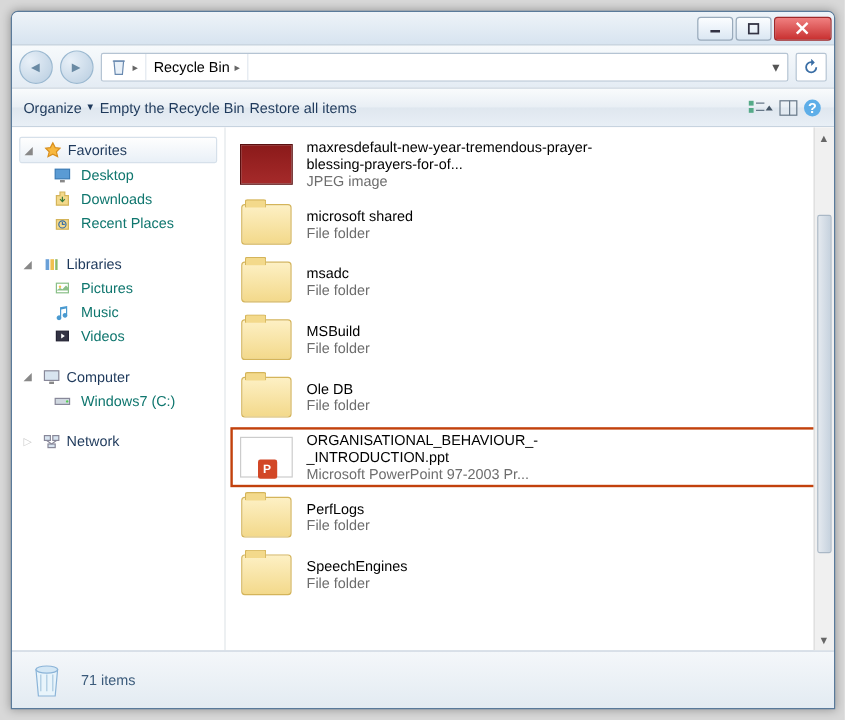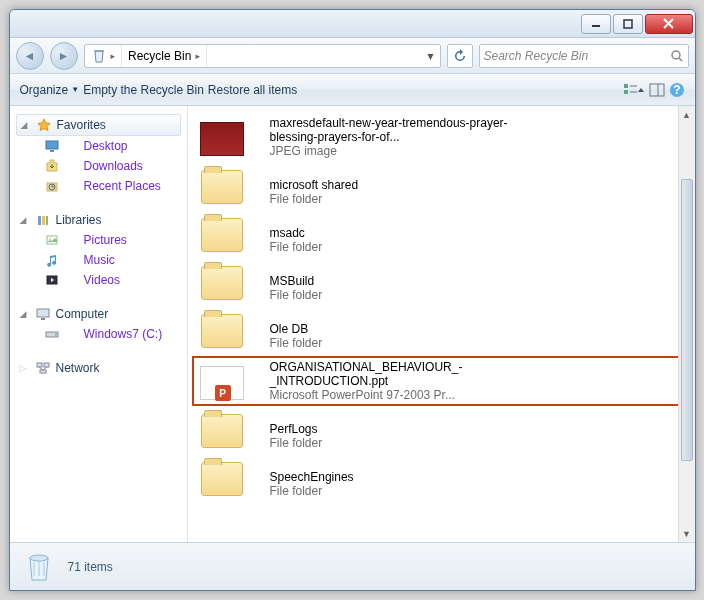--- a/index.html
+++ b/index.html
@@ -20,25 +20,25 @@
 .search svg{margin-left:auto}
 .toolbar{height:32px;background:linear-gradient(#f9fbfc,#e9eff5 48%,#dfe7ef 52%,#e8eff6);display:flex;align-items:center;padding:0 10px;gap:4px;border-bottom:1px solid #c7d3df}
 .tbitem{color:#1e395b;display:flex;align-items:center;gap:3px}
 .tbspacer{flex:1}
 .tbicon{color:#3a6ea5}
 .body{flex:1;display:flex;background:#fff;overflow:hidden}
 .sidebar{width:178px;border-right:1px solid #e2e6ea;padding:8px 0 8px 6px;overflow:hidden}
 .sgroup{margin-bottom:14px}
 .shead{display:flex;align-items:center;gap:5px;padding:2px 4px;color:#1e395b}
 .shead .tri{color:#888;font-size:9px;width:10px}
-.sitem{display:flex;align-items:center;gap:24px;padding:2px 4px 2px 28px;color:#6d28d9}
+.sitem{display:flex;align-items:center;gap:8px;padding:2px 4px 2px 28px;color:#0f766e}
 .favhead{background:linear-gradient(#fefefe,#e9f0f7);border:1px solid #d6e0ea;border-radius:2px;margin-right:6px}
 .ic{width:16px;height:16px;display:flex;align-items:center;justify-content:center}
 .content{flex:1;overflow:auto;padding:4px 8px 4px 4px;position:relative}
-.item{display:flex;align-items:flex-end;gap:24px;padding:4px 6px;margin:2px 0}
+.item{display:flex;align-items:center;gap:10px;padding:4px 6px;margin:2px 0}
 .thumb{width:48px;height:38px;display:flex;align-items:center;justify-content:center;flex-shrink:0}
 .folder-ic{width:42px;height:34px;background:linear-gradient(#fdf0c4,#f3d98b);border:1px solid #d4b45a;border-radius:3px;position:relative}
 .folder-ic:before{content:"";position:absolute;top:-5px;left:2px;width:16px;height:6px;background:#f3d98b;border:1px solid #d4b45a;border-bottom:none;border-radius:2px 2px 0 0}
 .ppt-ic{width:44px;height:34px;background:#fff;border:1px solid #ccc;position:relative}
 .ppt-ic:after{content:"P";position:absolute;bottom:-2px;left:14px;width:16px;height:16px;background:#d24726;color:#fff;font-size:10px;font-weight:bold;display:flex;align-items:center;justify-content:center;border-radius:2px}
 .img-ic{width:44px;height:34px;background:linear-gradient(#8b1a1a,#a52a2a);border:1px solid #5a1010}
 .meta .name{color:#000}
 .meta .type{color:#6d6d6d}
 .highlight{border:2px solid #c2410c;padding:2px 4px}
 .statusbar{height:48px;background:linear-gradient(#f4f7fa,#e3ebf2);border-top:1px solid #c7d3df;display:flex;align-items:center;padding:0 12px;gap:12px;color:#3a5a7a}
@@ -88,27 +88,20 @@
         <span class="chev">▸</span>
       </div>
       <div style="flex:1"></div>
       <div class="crumb-dd">▾</div>
     </div>
     <div class="refresh">
       <svg width="14" height="14">
           <path d="M7 2a5 5 0 1 0 5 5h-1.5A3.5 3.5 0 1 1 7 3.5V6l3-3-3-3z" fill="#3a6ea5"></path>
         </svg>
     </div>
-    <div class="search">
-      <span>Search Recycle Bin</span>
-      <svg width="14" height="14">
-          <circle cx="6" cy="6" r="4" fill="none" stroke="#888" stroke-width="1.5"></circle>
-          <line x1="9" y1="9" x2="12" y2="12" stroke="#888" stroke-width="1.5"></line>
-        </svg>
-    </div>
   </div>
 
   <div class="toolbar">
     <div class="tbitem">
         <span>Organize</span> 
         <span style="font-size:8px">▼</span>
       </div>
     <div class="tbitem">Empty the Recycle Bin</div>
     <div class="tbitem">Restore all items</div>
     <div class="tbspacer"></div>

